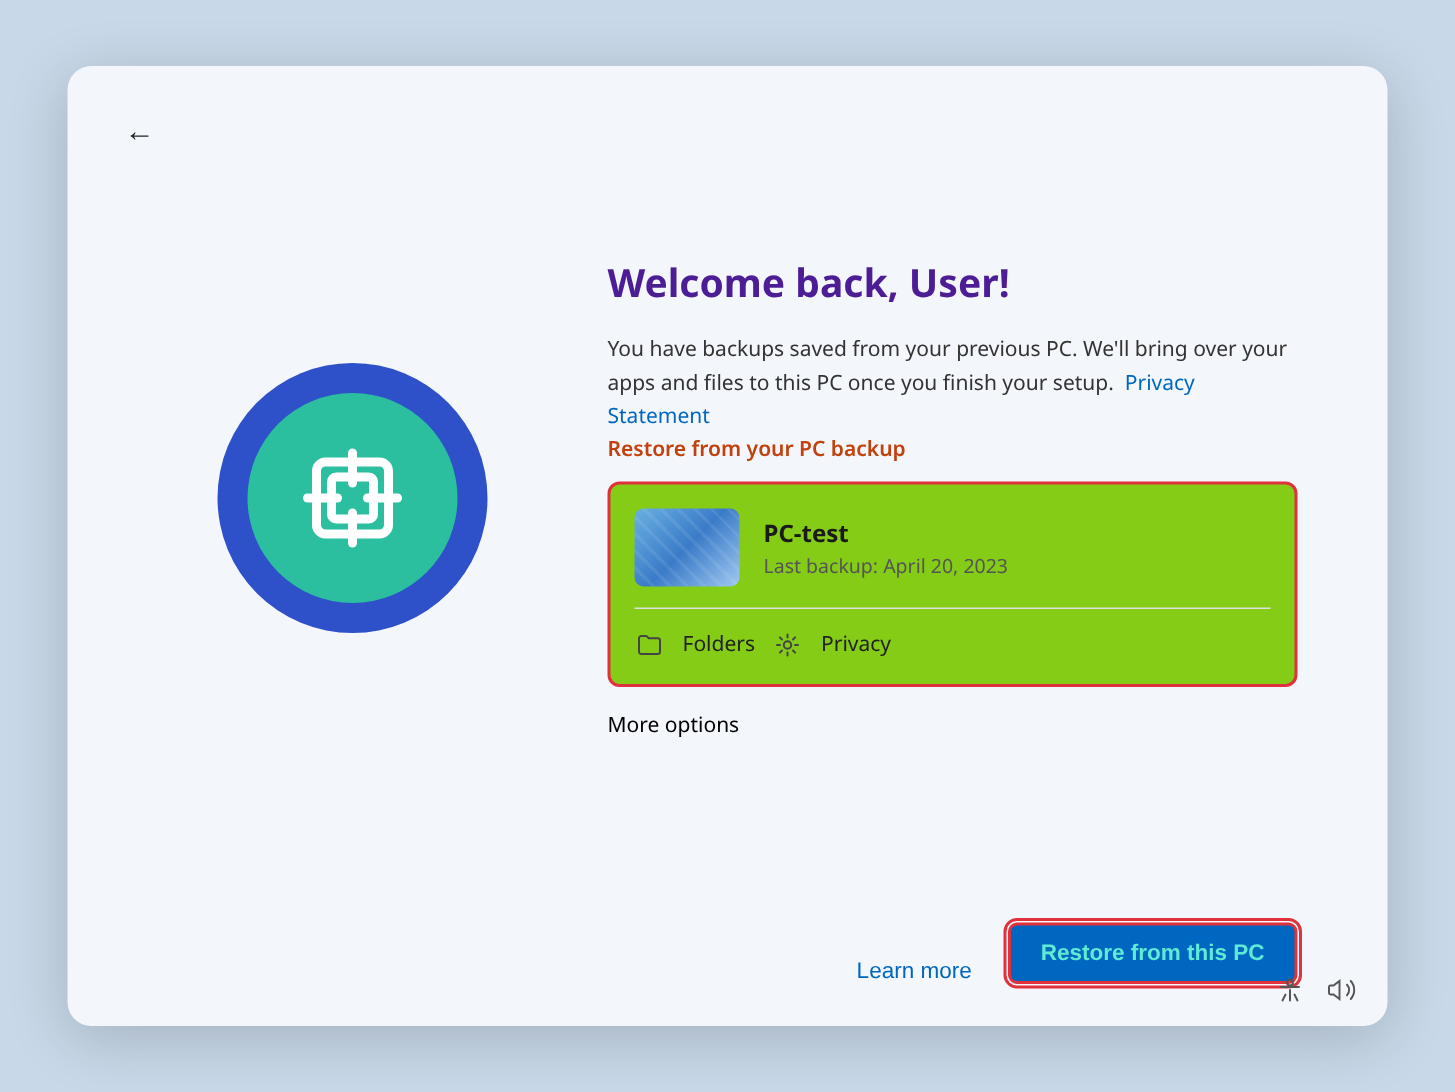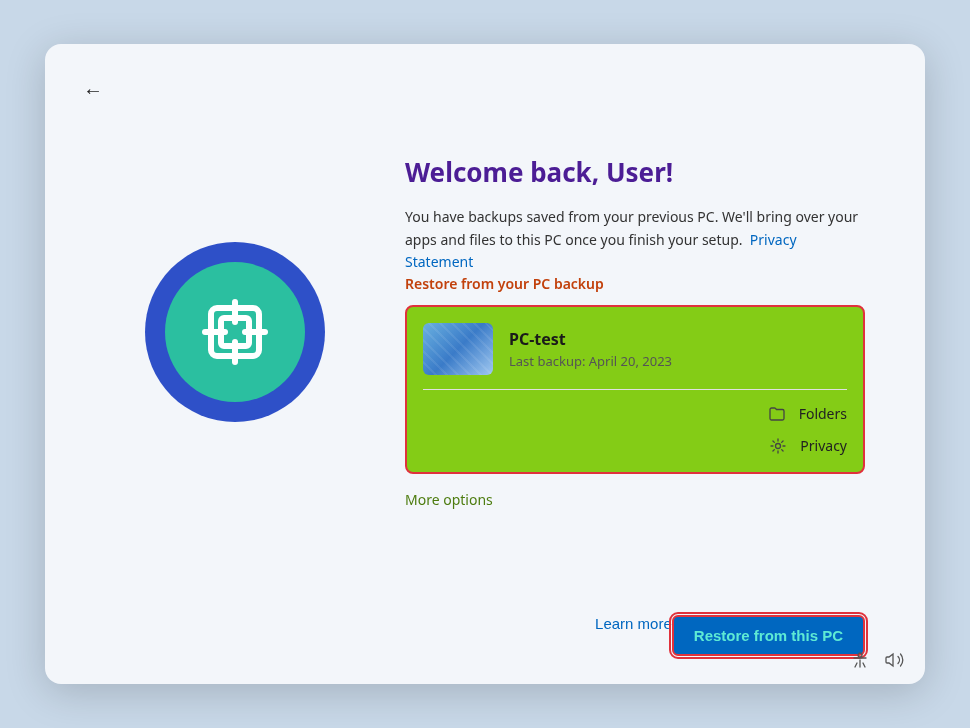--- a/index.html
+++ b/index.html
@@ -166,23 +166,22 @@
     }
 
     .pc-backup-date {
       font-size: 13px;
       color: #555;
       margin-top: 2px;
     }
 
     .backup-items {
       display: flex;
-      flex-direction: column;
+      flex-direction: row;
       gap: 12px;
-      align-items: flex-end;
     }
 
     .backup-item {
       display: flex;
       align-items: center;
       gap: 12px;
       font-size: 14px;
       color: #222;
     }
 
@@ -190,33 +189,34 @@
       width: 20px;
       height: 20px;
       display: flex;
       align-items: center;
       justify-content: center;
       flex-shrink: 0;
       color: #444;
     }
 
     .more-options-link {
-      color: #4d7c0f;
+      color: #000000;
       font-size: 14px;
       text-decoration: none;
       cursor: pointer;
       margin-top: 4px;
       display: inline-block;
     }
 
     .footer {
       display: flex;
-      align-items: flex-start;
+      align-items: flex-end;
       justify-content: flex-end;
       padding: 16px 60px 28px 60px;
+      gap: 24px;
     }
 
     .learn-more-btn {
       background: none;
       border: none;
       color: #0067c0;
       font-size: 15px;
       cursor: pointer;
       text-decoration: none;
     }

